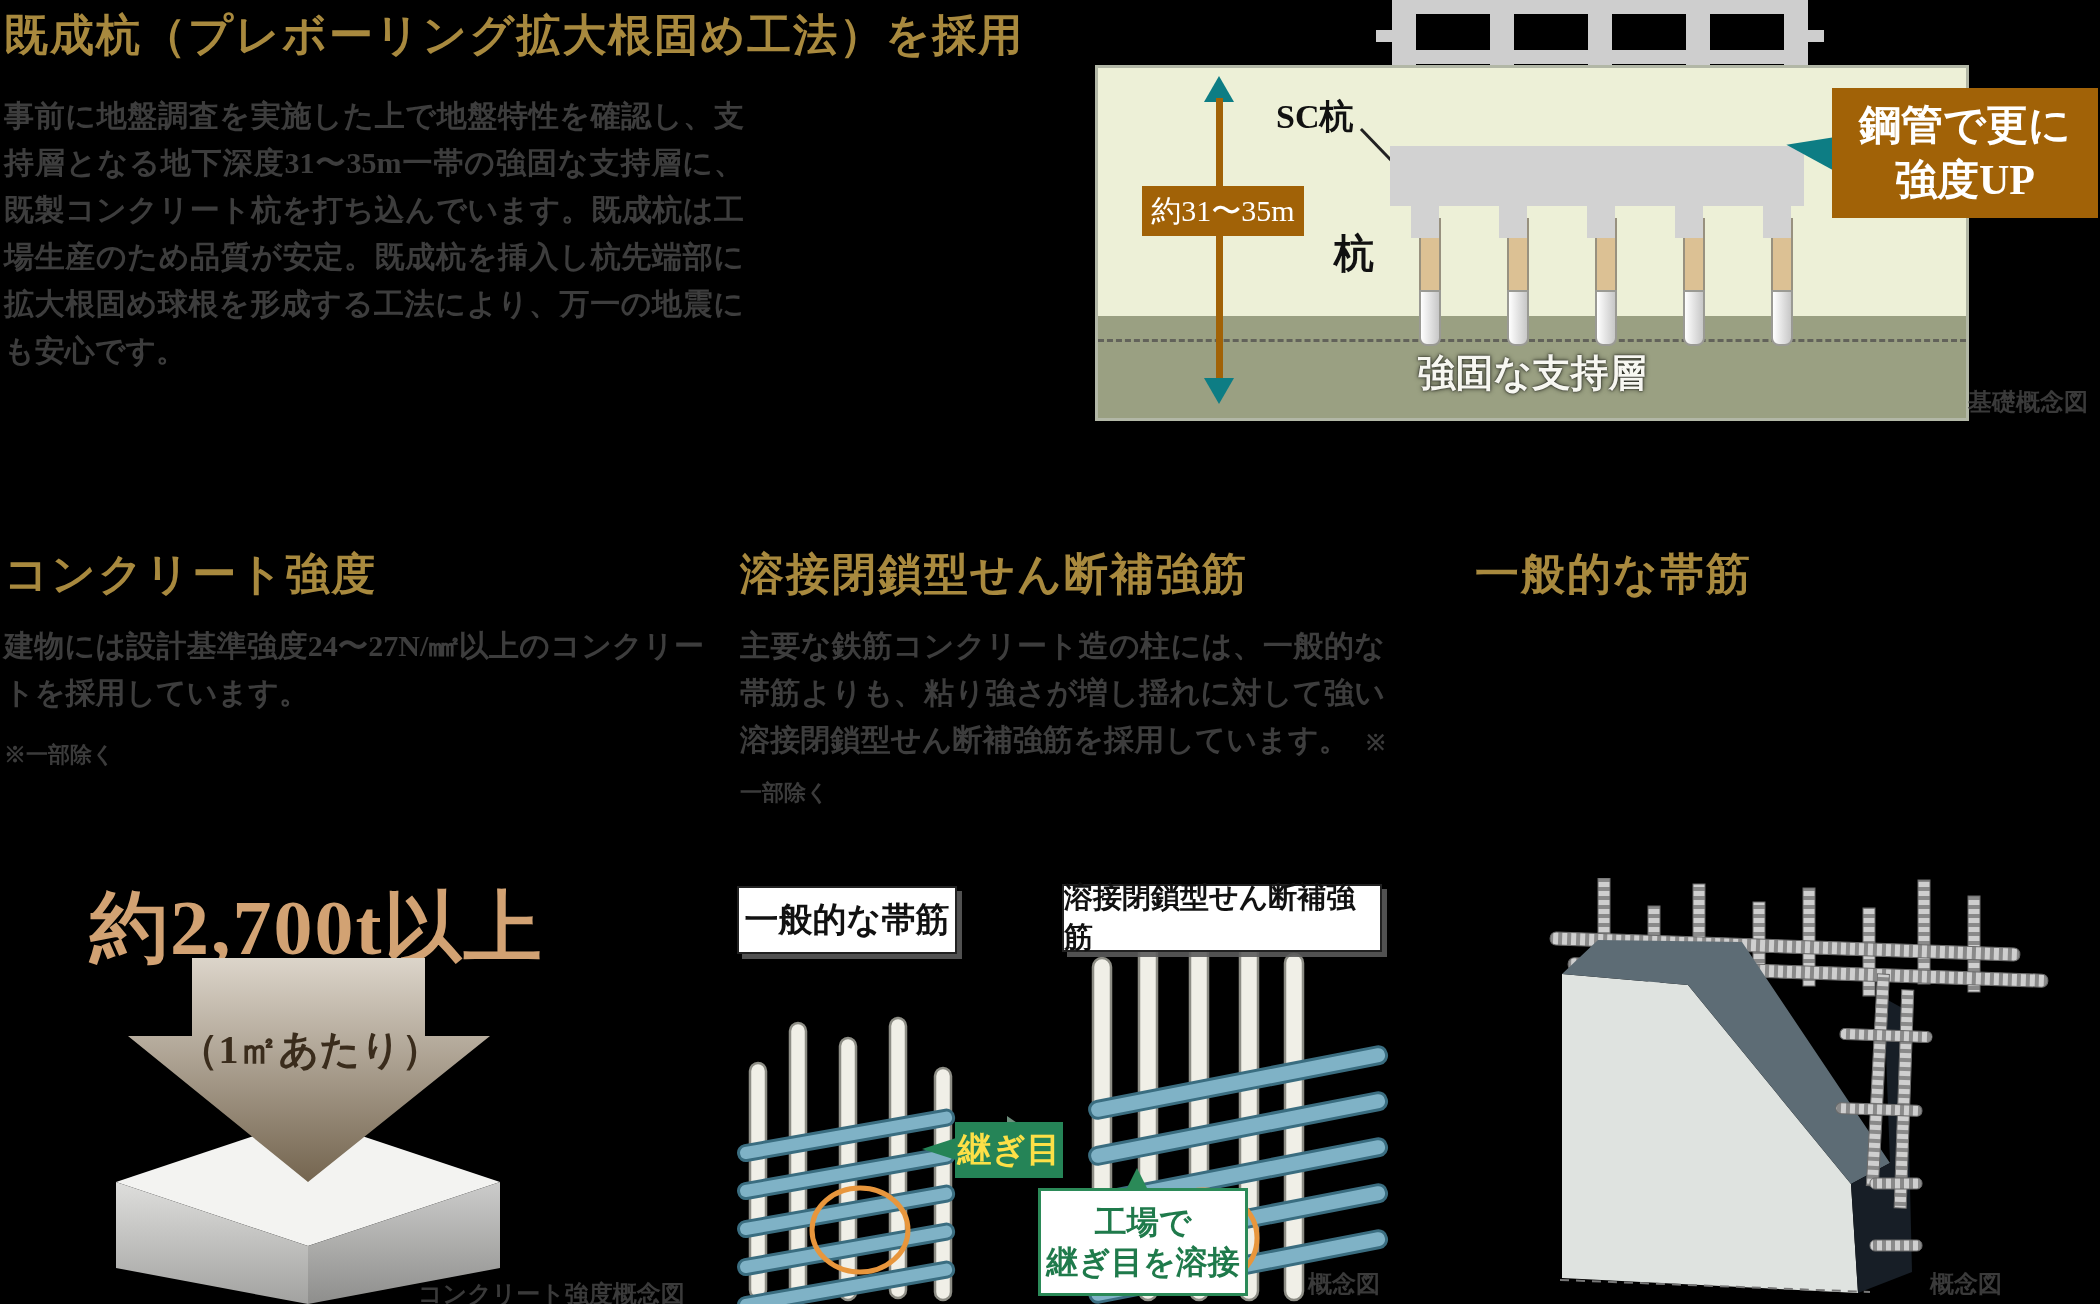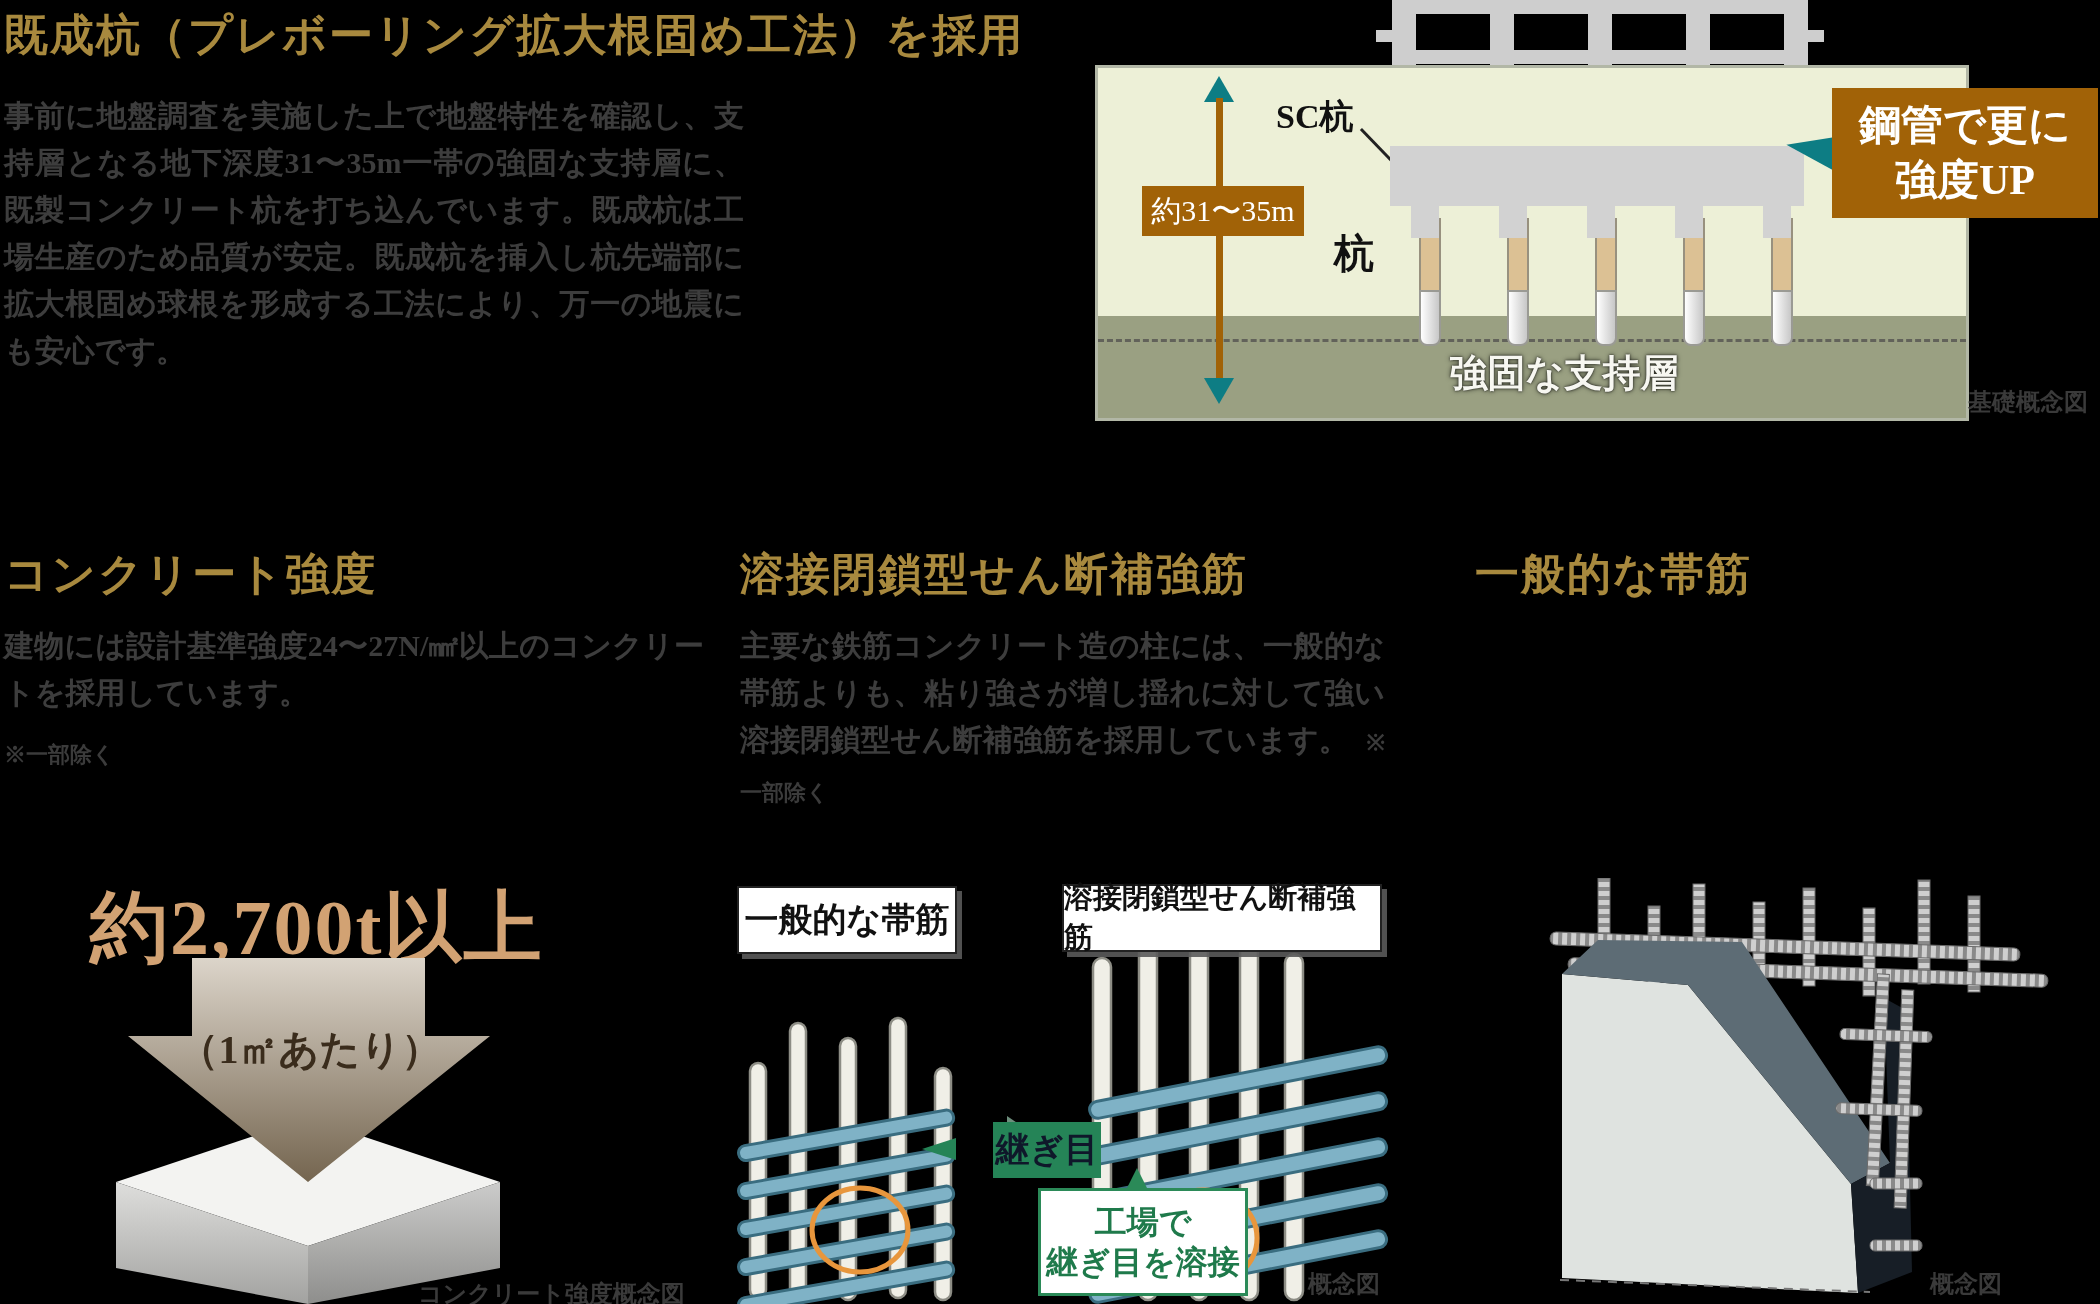--- a/index.html
+++ b/index.html
@@ -10,21 +10,21 @@
   .h1{font-size:44px;letter-spacing:2px;white-space:nowrap;}
   .h2{font-size:44px;letter-spacing:2px;white-space:nowrap;}
   .body-text{font-size:30px;line-height:47px;color:#3d3d3d;font-weight:bold;text-align:justify;}
   .note{font-size:22px;color:#3b3b3b;font-weight:bold;}
   .caption{font-size:24px;color:#3a3a3a;font-weight:bold;white-space:nowrap;}
   
   #ground{left:1095px;top:65px;width:868px;height:350px;background:#edf0d7;border:3px solid #b2b7a6;overflow:hidden;}
   #olive{left:0;top:248px;width:868px;height:102px;background:#9aa082;}
   #dashed{left:0;top:271px;width:868px;border-top:3px dashed #62625a;}
   #support-text{left:0;top:280px;width:868px;text-align:center;font-size:38px;color:#f7f7f1;font-weight:bold;
-     text-shadow:0 0 5px rgba(0,0,0,.65),0 0 2px rgba(0,0,0,.8);padding-left:32px;}
+     text-shadow:0 0 5px rgba(0,0,0,.65),0 0 2px rgba(0,0,0,.8);}
   .teal{background:#a16207;}
   #depth-bar{left:118px;top:30px;width:7px;height:282px;}
   .tri-up{width:0;height:0;border-left:15px solid transparent;border-right:15px solid transparent;border-bottom:26px solid #0d7d84;}
   .tri-down{width:0;height:0;border-left:15px solid transparent;border-right:15px solid transparent;border-top:26px solid #0d7d84;}
   #depth-badge{left:44px;top:118px;width:162px;height:50px;color:#fff;font-size:30px;display:flex;align-items:center;justify-content:center;z-index:5;}
   #sc-label{left:178px;top:26px;font-size:34px;color:#111;font-weight:bold;}
   #sc-pointer{left:264px;top:60px;width:92px;border-top:3px solid #222;transform:rotate(46deg);transform-origin:left top;}
   #pile-label{left:236px;top:158px;font-size:40px;color:#111;font-weight:bold;}
   .pile-sc{top:150px;width:18px;height:72px;background:#dcc194;border:2px solid #98917f;}
   .pile-wh{top:222px;width:18px;height:52px;background:linear-gradient(90deg,#ffffff,#c7c7c7);border:2px solid #9a9a94;border-radius:0 0 8px 8px;}
@@ -37,22 +37,22 @@
   #callout{left:1832px;top:88px;width:266px;height:130px;color:#fff;display:flex;flex-direction:column;
     align-items:center;justify-content:center;font-size:42px;line-height:1.3;font-weight:bold;text-align:center;}
   #callout-pointer{left:1786px;top:132px;width:0;height:0;border-top:17px solid transparent;border-bottom:17px solid transparent;
     border-right:50px solid #0d7d84;transform:rotate(10deg);}
   
   #concrete-fig{left:80px;top:950px;width:580px;height:354px;overflow:hidden;}
   #per-unit{left:30px;top:72px;width:400px;text-align:center;font-size:40px;color:#3a2c1c;font-weight:bold;z-index:3;}
   
   .label-box{background:#fff;border:2px solid #222;box-shadow:5px 5px 0 rgba(90,90,90,.9);
     display:flex;align-items:center;justify-content:center;color:#111;font-weight:bold;}
-  #joint-badge{left:955px;top:1122px;width:108px;height:56px;background:#258457;color:#0f172a;font-size:34px;font-weight:bold;
-    display:flex;align-items:center;justify-content:center;z-index:6;margin-left:38px;}
+  #joint-badge{left:955px;top:1122px;width:108px;height:56px;background:#258457;color:#fde047;font-size:34px;font-weight:bold;
+    display:flex;align-items:center;justify-content:center;z-index:6;}
   #joint-pointer{left:922px;top:1138px;width:0;height:0;border-top:11px solid transparent;border-bottom:11px solid transparent;
     border-right:34px solid #258457;z-index:6;}
   #weld-box{left:1038px;top:1188px;width:204px;height:102px;background:#fff;border:3px solid #2b8a58;
     display:flex;flex-direction:column;align-items:center;justify-content:center;color:#1f7a4b;font-size:32px;
     line-height:1.25;font-weight:bold;z-index:6;text-align:center;}
   #weld-pointer{left:1126px;top:1168px;width:0;height:0;border-left:11px solid transparent;border-right:11px solid transparent;
     border-bottom:22px solid #2b8a58;z-index:6;}
 </style>
 </head>
 <body>

